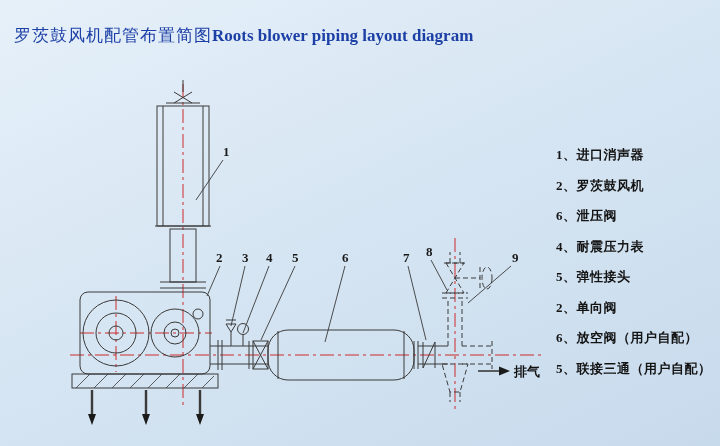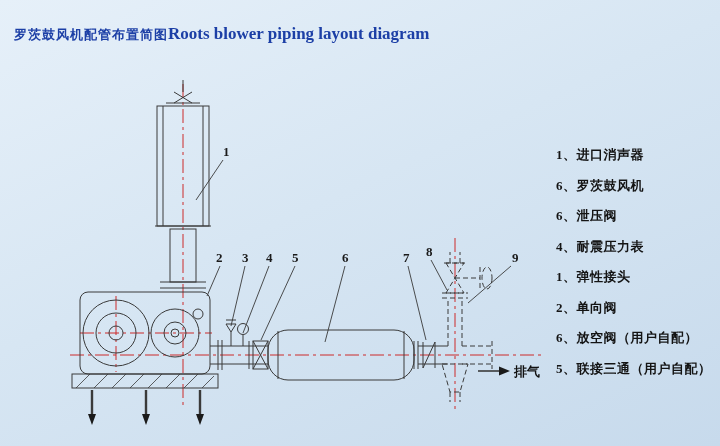--- a/index.html
+++ b/index.html
@@ -7,21 +7,21 @@
     position:relative;
     width:720px;height:446px;
     overflow:hidden;
     background:linear-gradient(155deg,#e6f0f9 0%,#d7e6f3 45%,#c7daec 100%);
     font-family:"Liberation Serif","DejaVu Serif",serif;
   }
   .title-bar{
     position:absolute;left:14px;top:24px;
     color:#1c3fa6;white-space:nowrap;
   }
-  .title-zh{font-size:13px;font-weight:bold;letter-spacing:1px;}
+  .title-zh{font-size:17px;font-weight:normal;letter-spacing:1px;}
   .title-en{font-size:17px;font-weight:bold;}
   .diagram-svg{position:absolute;left:0;top:0;}
   .legend{
     position:absolute;left:556px;top:146px;width:160px;
     color:#141414;font-size:13px;font-weight:bold;
   }
   .legend-item{margin-bottom:12.5px;white-space:nowrap;letter-spacing:0.5px;}
   .num-label{font-size:13px;font-weight:600;fill:#1a1a1a;}
   .exhaust-label{font-size:13px;font-weight:bold;fill:#111;}
 </style>
@@ -177,22 +177,22 @@
       <text class="num-label" x="292" y="262">5</text>
       <text class="num-label" x="342" y="262">6</text>
       <text class="num-label" x="403" y="262">7</text>
       <text class="num-label" x="426" y="256">8</text>
       <text class="num-label" x="512" y="262">9</text>
     </g>
   </svg>
 
   <div class="legend">
     <div class="legend-item">1、进口消声器</div>
-    <div class="legend-item">6、罗茨鼓风机</div>
+    <div class="legend-item">2、罗茨鼓风机</div>
     <div class="legend-item">6、泄压阀</div>
     <div class="legend-item">4、耐震压力表</div>
-    <div class="legend-item">1、弹性接头</div>
+    <div class="legend-item">5、弹性接头</div>
     <div class="legend-item">2、单向阀</div>
     <div class="legend-item">6、放空阀（用户自配）</div>
     <div class="legend-item">5、联接三通（用户自配）</div>
   </div>
 
 </div>
 
 </body></html>

